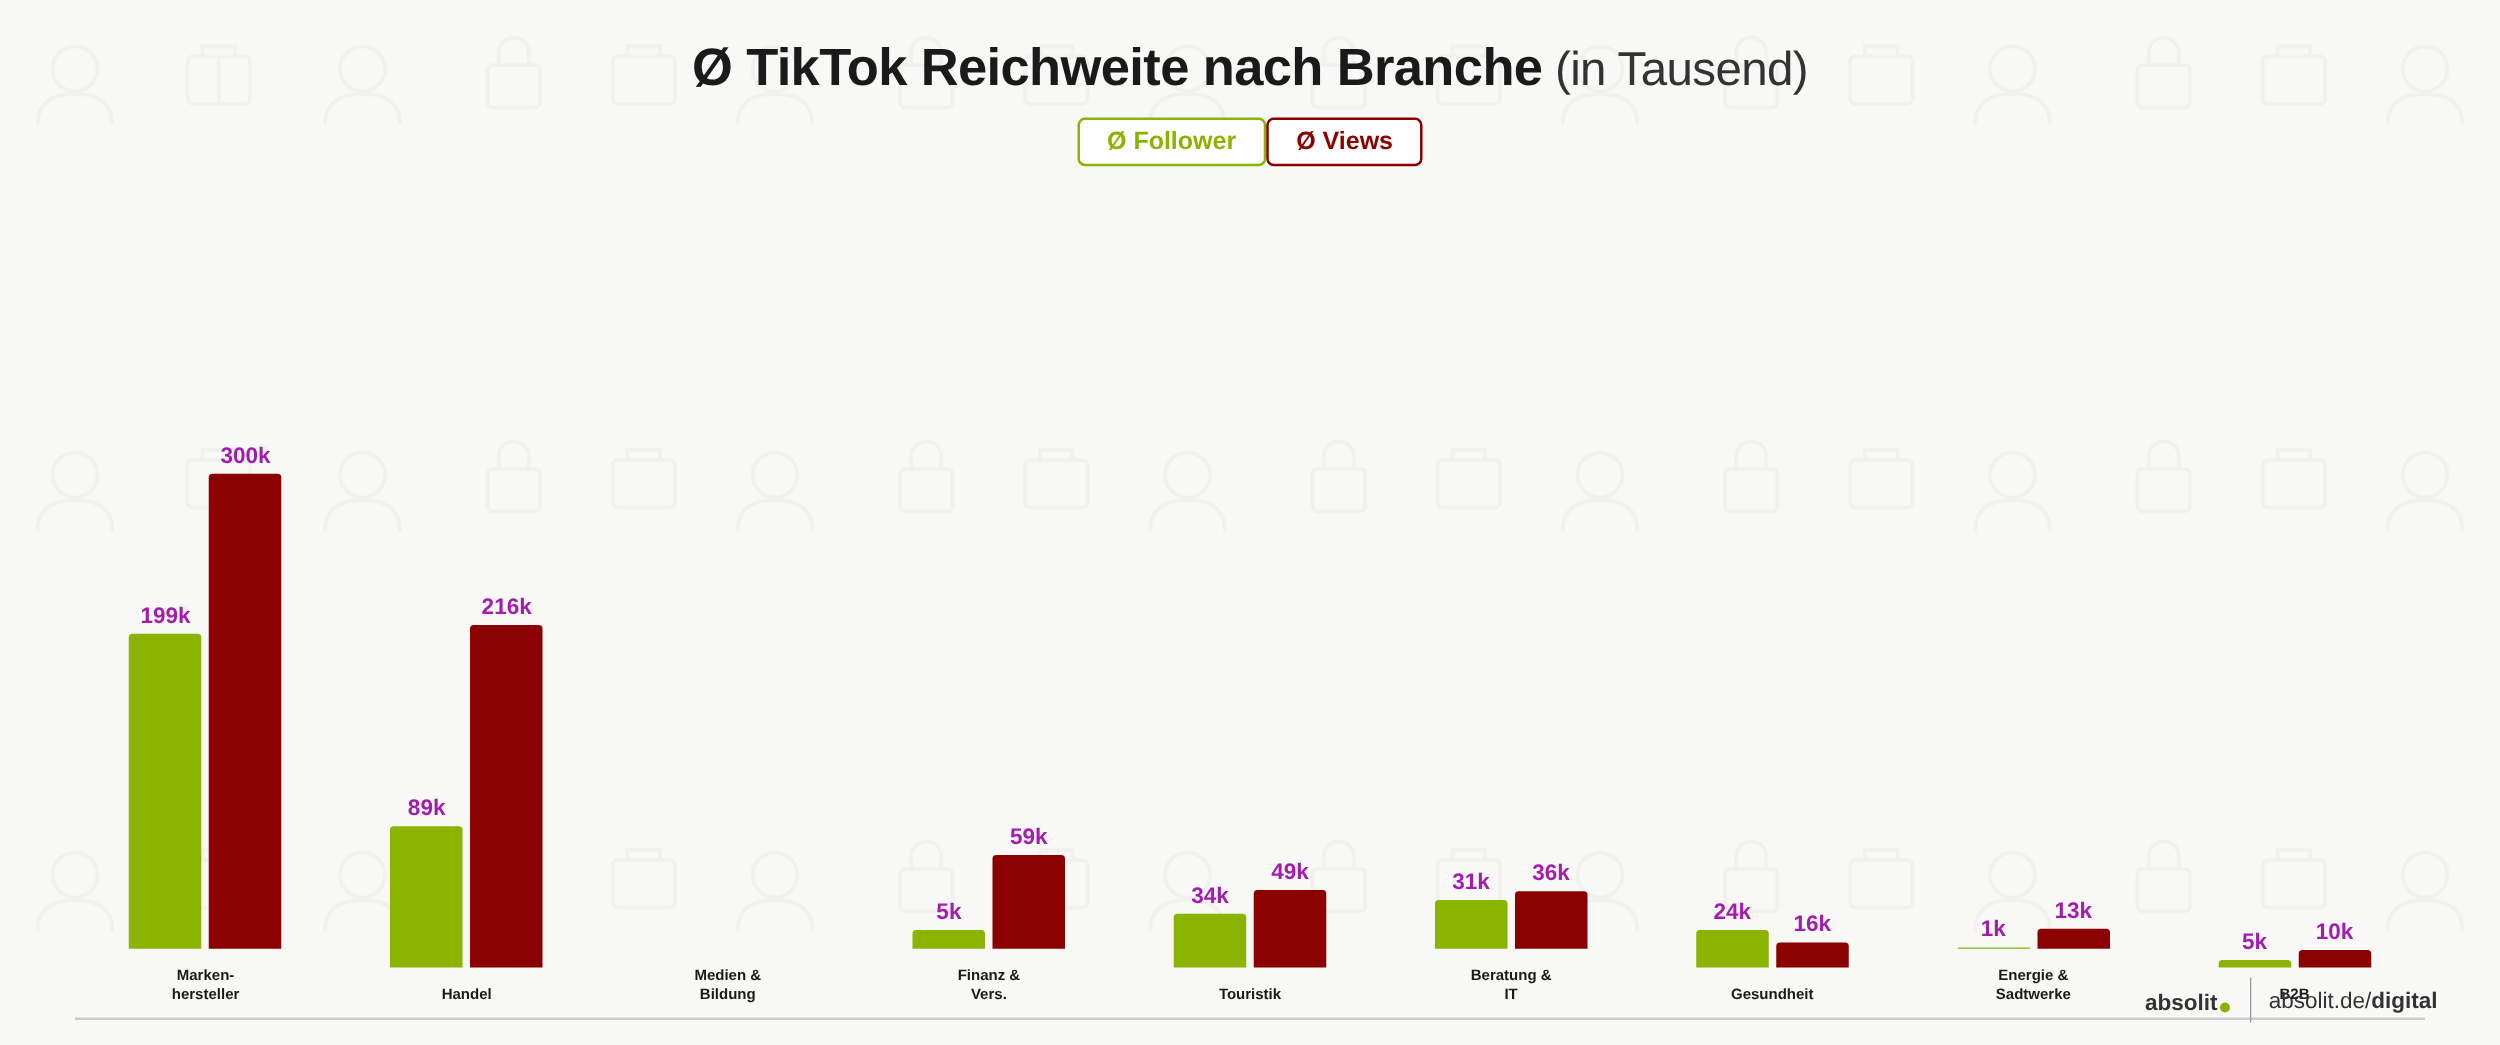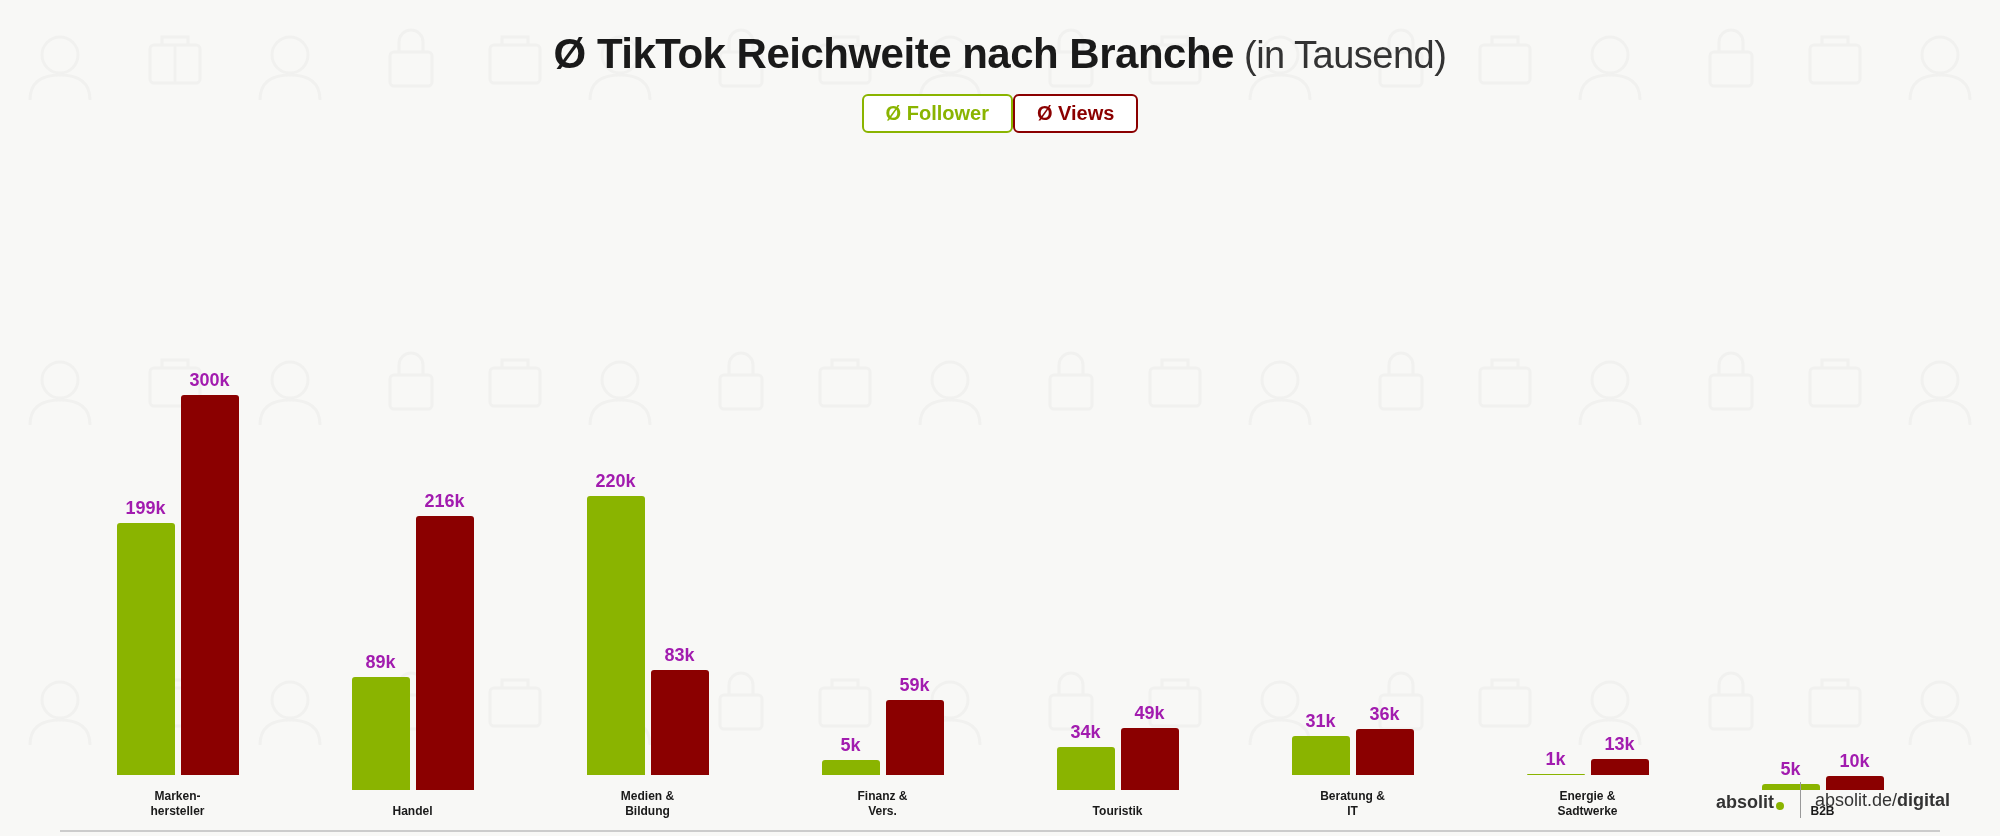--- a/index.html
+++ b/index.html
@@ -21,21 +21,21 @@
     }
 
     .chart-container {
       position: relative;
       z-index: 1;
       width: 100%;
       height: 100%;
       display: flex;
       flex-direction: column;
       align-items: center;
-      padding: 30px 60px 4px 60px;
+      padding: 30px 60px 20px 60px;
     }
 
     .chart-title {
       font-size: 42px;
       font-weight: 900;
       color: #1a1a1a;
       margin-bottom: 16px;
       text-align: center;
       letter-spacing: -0.5px;
     }
@@ -338,30 +338,20 @@
             <div class="bar bar-green" style="width: 58px; height: 113px;"></div>
           </div>
           <div class="bar-col">
             <div class="bar-value">216k</div>
             <div class="bar bar-red" style="width: 58px; height: 274px;"></div>
           </div>
         </div>
         <div class="bar-label">Handel</div>
       </div>
       <div class="bar-group">
-        <div class="bars-wrapper">
-          <div class="bar-col">
-            <div class="bar-value">220k</div>
-            <div class="bar bar-green" style="width: 58px; height: 279px;"></div>
-          </div>
-          <div class="bar-col">
-            <div class="bar-value">83k</div>
-            <div class="bar bar-red" style="width: 58px; height: 105px;"></div>
-          </div>
-        </div>
         <div class="bar-label">Medien &amp;<br>Bildung</div>
       </div>
       <div class="bar-group">
         <div class="bars-wrapper">
           <div class="bar-col">
             <div class="bar-value">5k</div>
             <div class="bar bar-green" style="width: 58px; height: 15px;"></div>
           </div>
           <div class="bar-col">
             <div class="bar-value">59k</div>
@@ -388,20 +378,33 @@
           <div class="bar-col">
             <div class="bar-value">31k</div>
             <div class="bar bar-green" style="width: 58px; height: 39px;"></div>
           </div>
           <div class="bar-col">
             <div class="bar-value">36k</div>
             <div class="bar bar-red" style="width: 58px; height: 46px;"></div>
           </div>
         </div>
         <div class="bar-label">Beratung &amp;<br>IT</div>
+      </div>
+      <div class="bar-group">
+        <div class="bars-wrapper">
+          <div class="bar-col">
+            <div class="bar-value">24k</div>
+            <div class="bar bar-green" style="width: 58px; height: 30px;"></div>
+          </div>
+          <div class="bar-col">
+            <div class="bar-value">16k</div>
+            <div class="bar bar-red" style="width: 58px; height: 20px;"></div>
+          </div>
+        </div>
+        <div class="bar-label">Gesundheit</div>
       </div>
       <div class="bar-group">
         <div class="bars-wrapper">
           <div class="bar-col">
             <div class="bar-value">1k</div>
             <div class="bar bar-green" style="width: 58px; height: 1px;"></div>
           </div>
           <div class="bar-col">
             <div class="bar-value">13k</div>
             <div class="bar bar-red" style="width: 58px; height: 16px;"></div>

